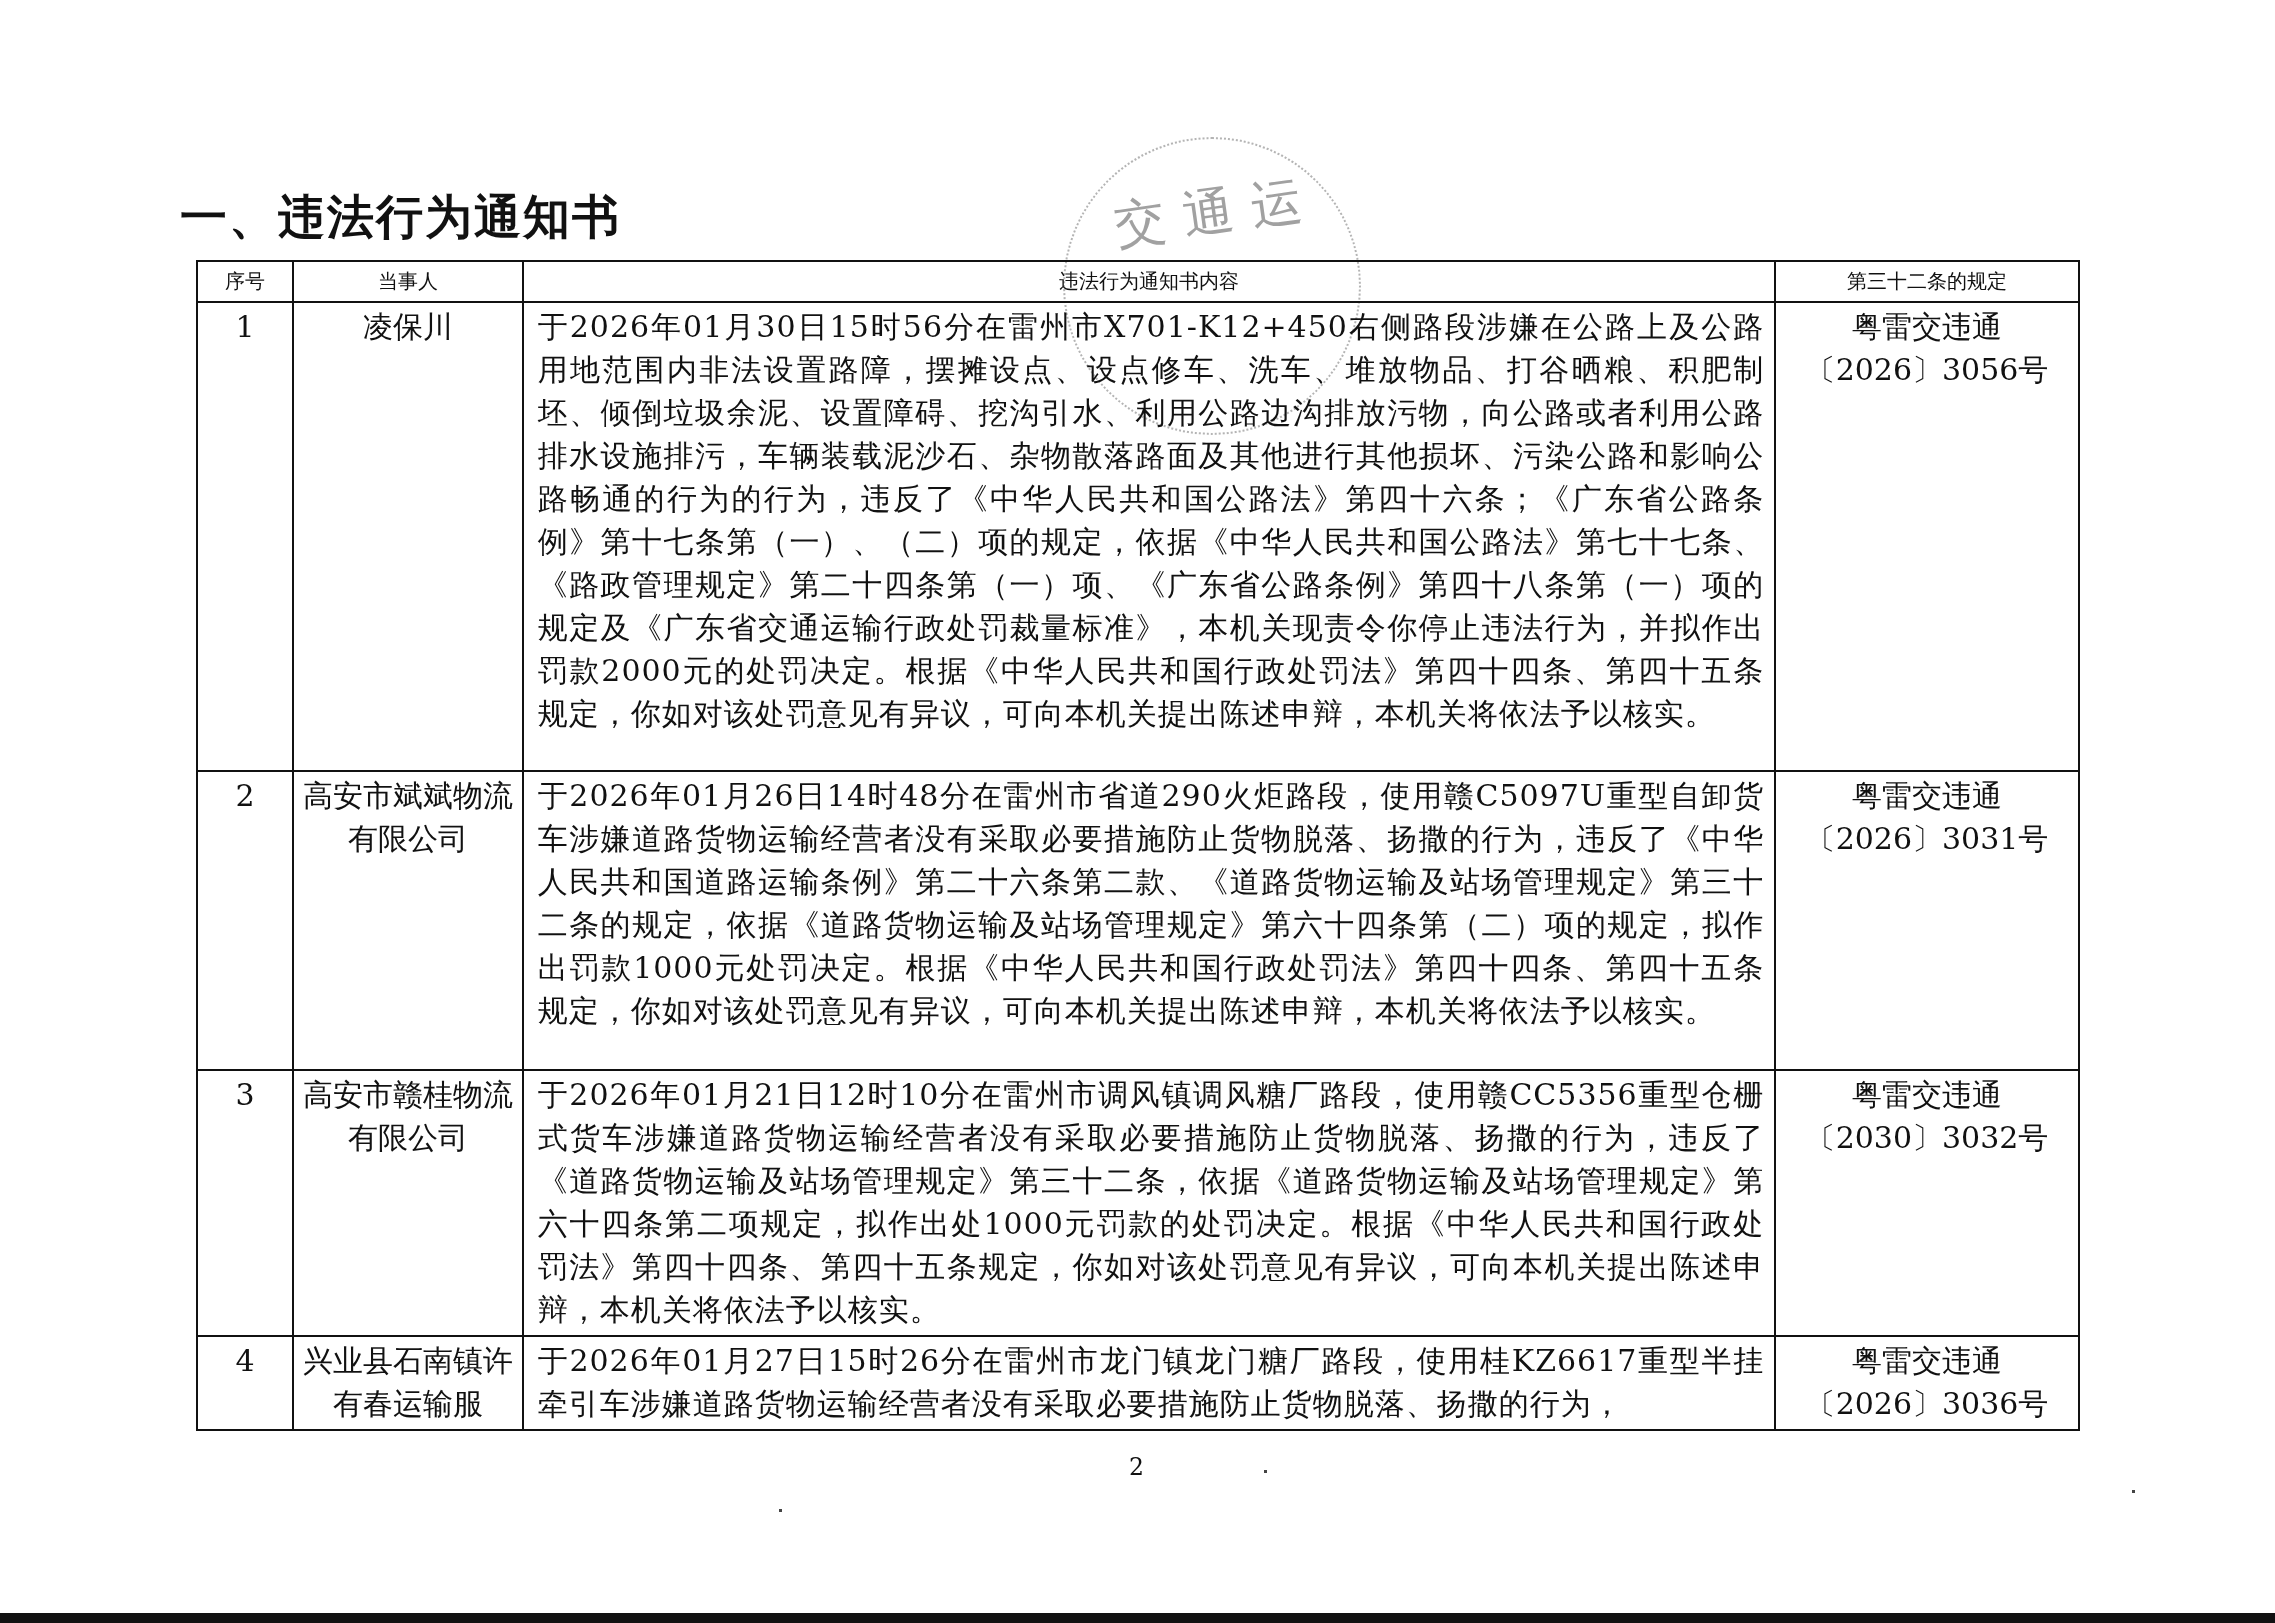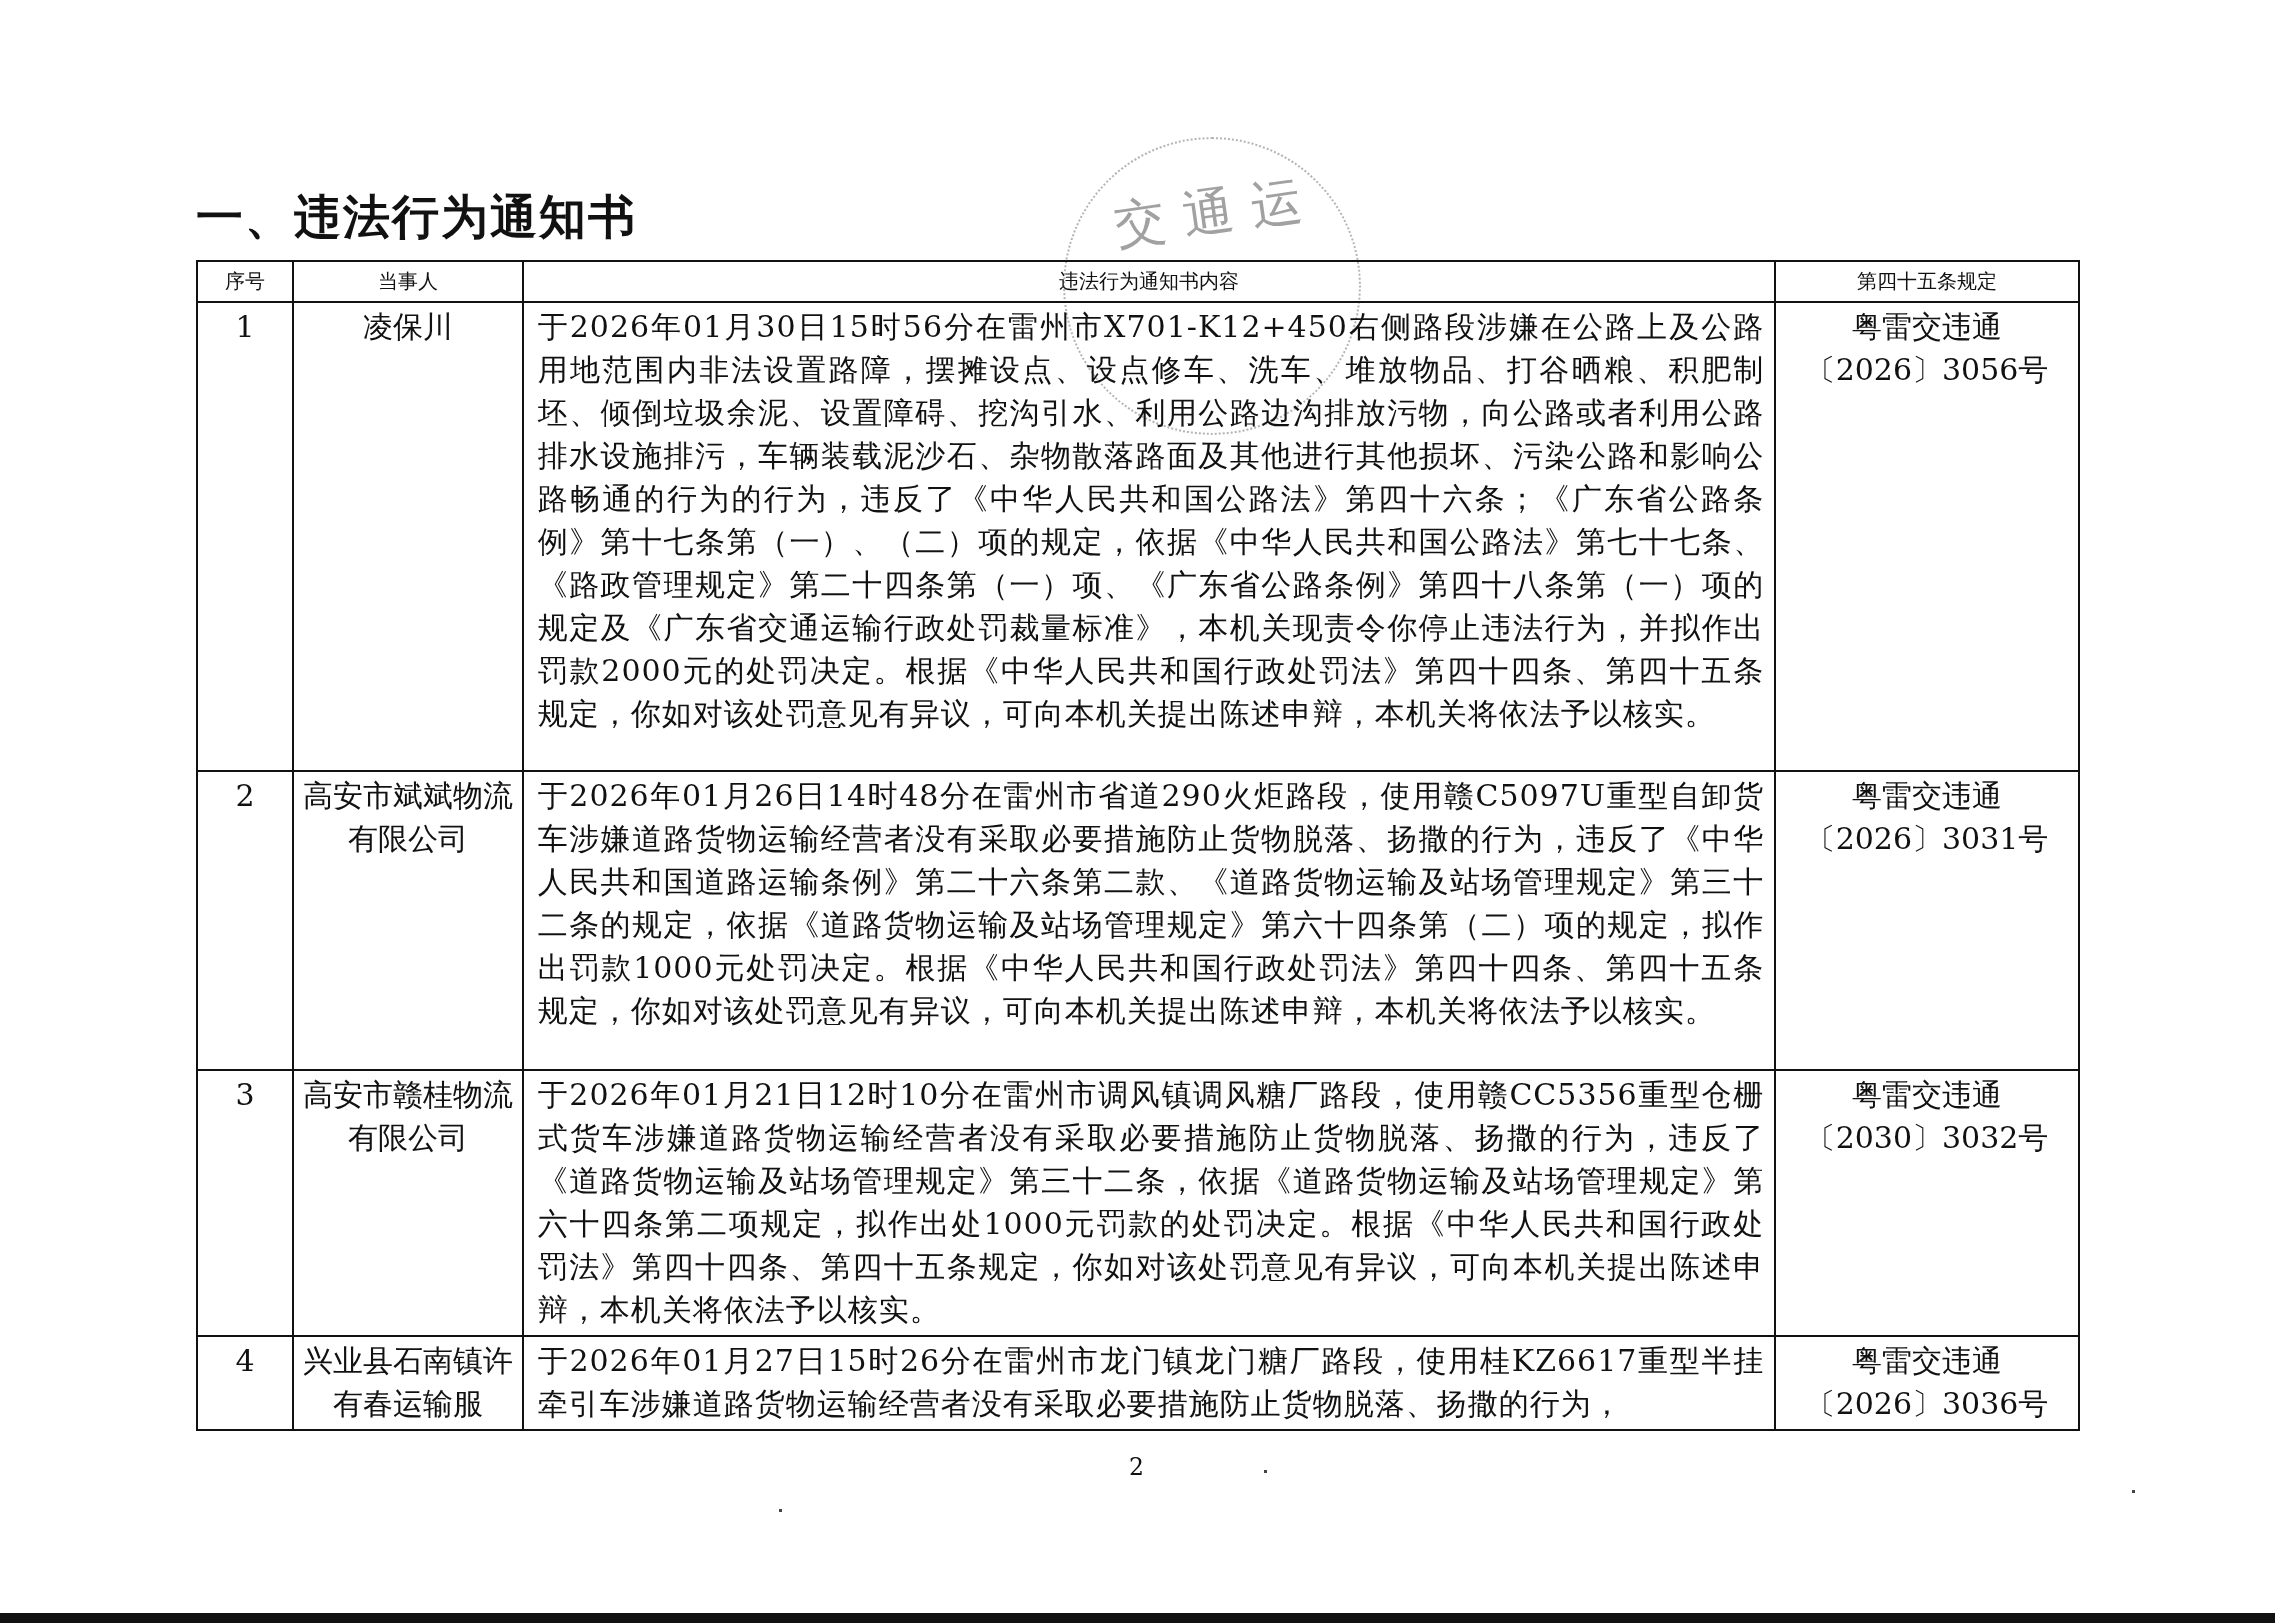--- a/index.html
+++ b/index.html
@@ -1,18 +1,18 @@
 <!DOCTYPE html>
 <html><head>
 <meta charset="utf-8">
 <style>
   html, body { margin:0; padding:0; }
   body { width:2276px; height:1623px; background:#ffffff; position:relative; overflow:hidden;
          font-family:"DejaVu Serif","Liberation Serif",serif; color:#111; }
-  .title { position:absolute; left:196px; top:186px; font-family:"DejaVu Sans","Liberation Sans",sans-serif;
+  .title { position:absolute; left:180px; top:186px; font-family:"DejaVu Sans","Liberation Sans",sans-serif;
            font-size:47px; font-weight:bold; letter-spacing:2px; }
   .stamp { position:absolute; left:1063px; top:137px; width:294px; height:294px; border-radius:50%;
            border:2.9px dotted #777; opacity:0.55; }
   .stamp span { position:absolute; top:39px; left:49px; font-size:51px; color:#555; letter-spacing:17.6px; transform:rotate(-8deg); }
   table { position:absolute; left:196px; top:260px; width:1882px; border-collapse:collapse; table-layout:fixed; }
   td, th { border:2px solid #111; vertical-align:top; font-weight:normal; padding:0; }
   th { font-size:20px; height:39px; text-align:center; vertical-align:middle;
        font-family:"DejaVu Sans","Liberation Sans",sans-serif; }
   td { font-size:30px; line-height:43px; }
   td.num { text-align:center; padding-top:2px; }
@@ -37,21 +37,21 @@
     <col style="width:96px">
     <col style="width:230px">
     <col style="width:1252px">
     <col style="width:304px">
   </colgroup>
   <thead>
     <tr>
       <th>序号</th>
       <th>当事人</th>
       <th>违法行为通知书内容</th>
-      <th>第四十五条规定</th>
+      <th>第三十二条的规定</th>
     </tr>
   </thead>
   <tbody>
     <tr style="height:469px">
       <td class="num">1</td>
       <td class="party">凌保川</td>
       <td class="content">于2026年01月30日15时56分在雷州市X701-K12+450右侧路段涉嫌在公路上及公路用地范围内非法设置路障，摆摊设点、设点修车、洗车、堆放物品、打谷晒粮、积肥制坯、倾倒垃圾余泥、设置障碍、挖沟引水、利用公路边沟排放污物，向公路或者利用公路排水设施排污，车辆装载泥沙石、杂物散落路面及其他进行其他损坏、污染公路和影响公路畅通的行为的行为，违反了《中华人民共和国公路法》第四十六条；《广东省公路条例》第十七条第（一）、（二）项的规定，依据《中华人民共和国公路法》第七十七条、《路政管理规定》第二十四条第（一）项、《广东省公路条例》第四十八条第（一）项的规定及《广东省交通运输行政处罚裁量标准》，本机关现责令你停止违法行为，并拟作出罚款2000元的处罚决定。根据《中华人民共和国行政处罚法》第四十四条、第四十五条规定，你如对该处罚意见有异议，可向本机关提出陈述申辩，本机关将依法予以核实。</td>
       <td class="notice">
         <div>粤雷交违通</div>
         <div>〔2026〕3056号</div>

